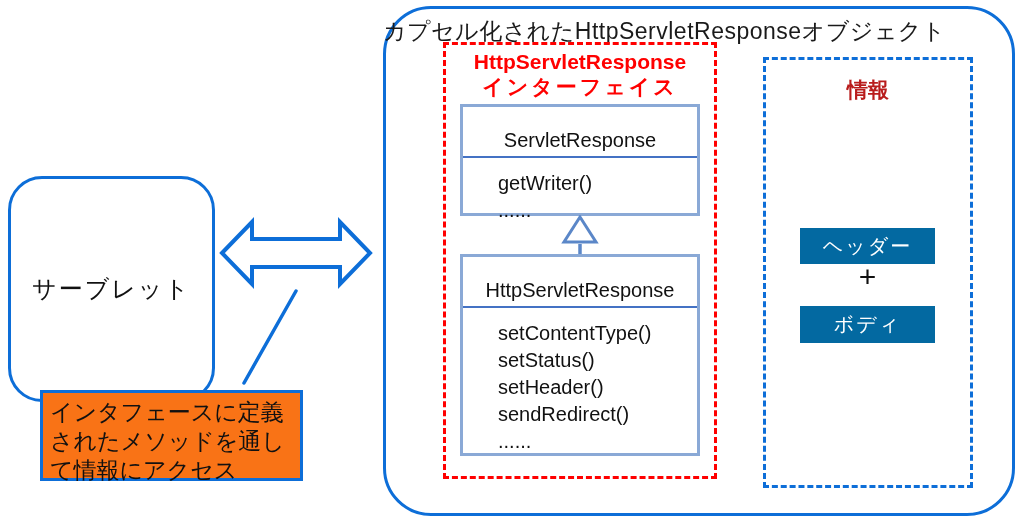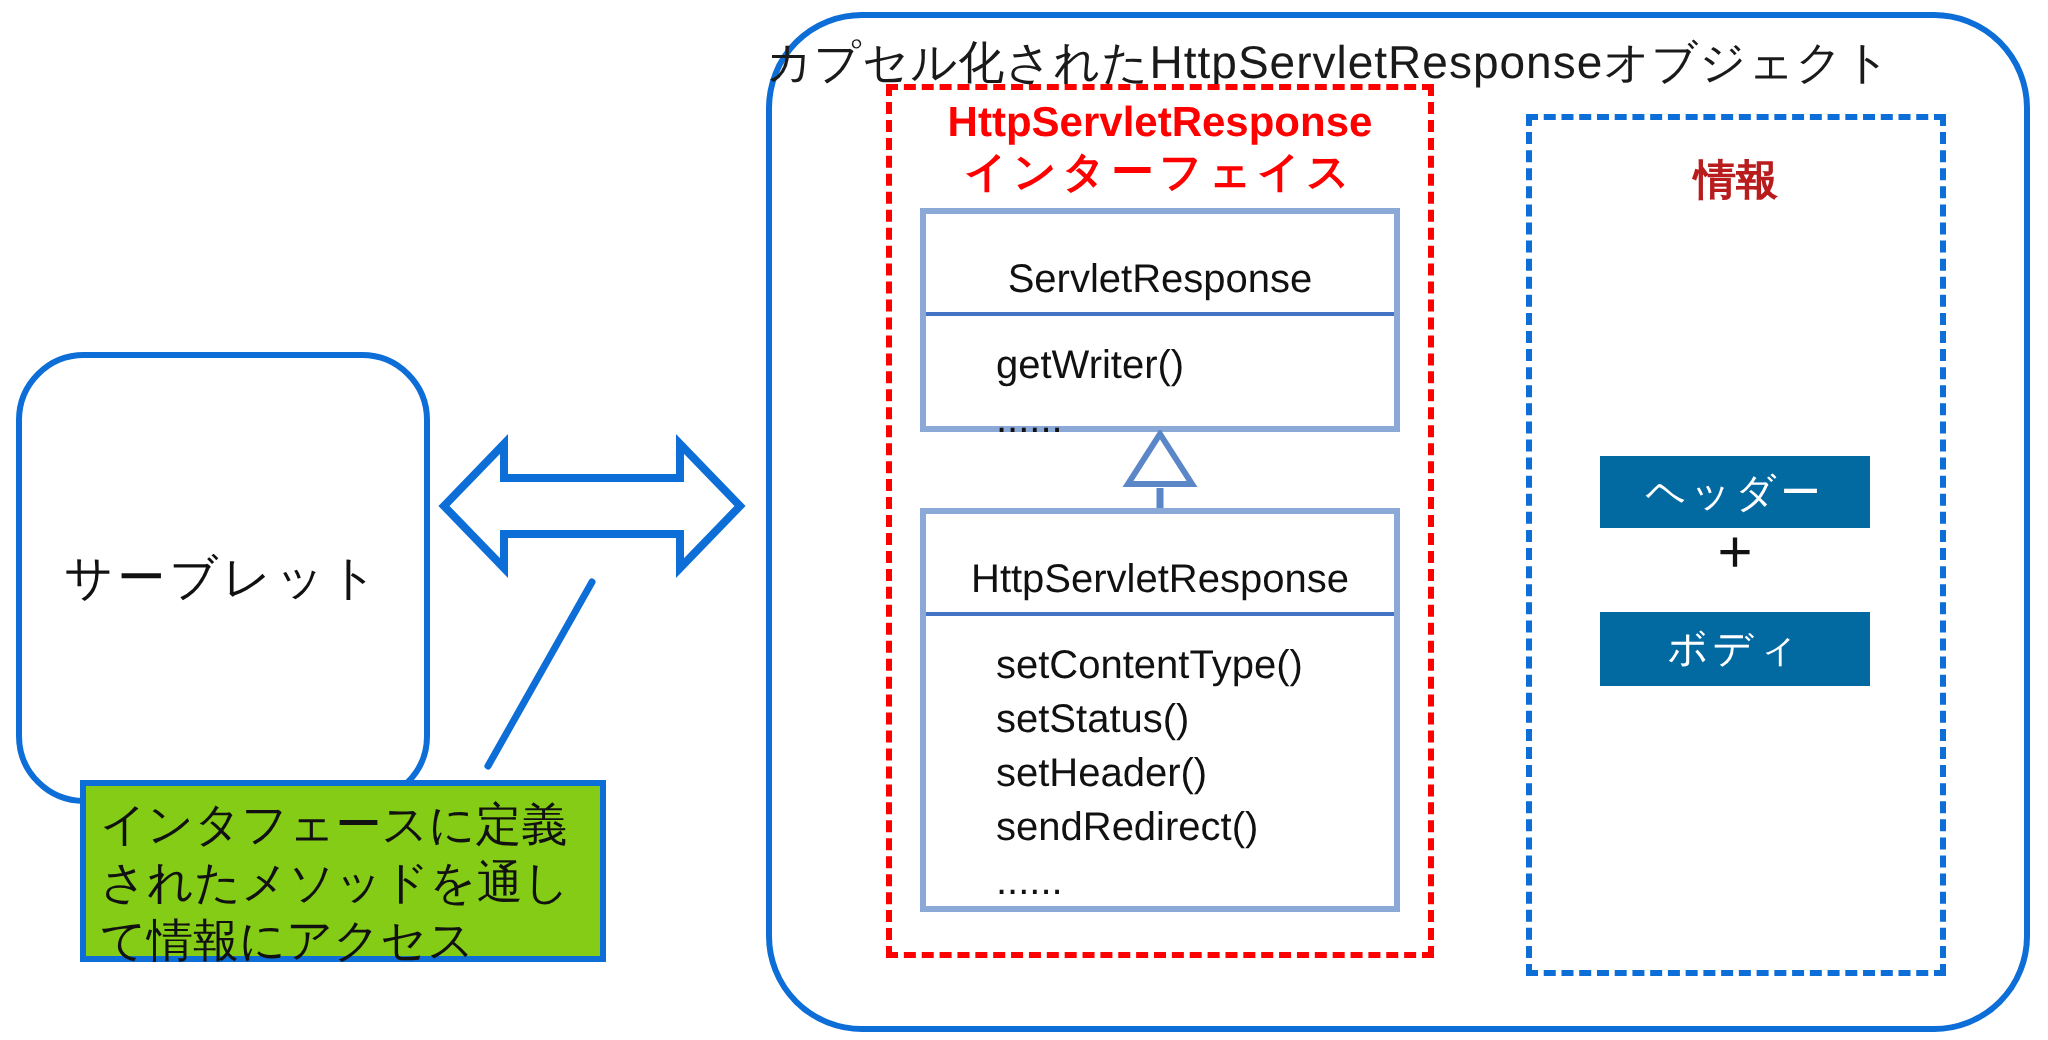--- a/index.html
+++ b/index.html
@@ -62,21 +62,21 @@
   
   .access-arrow-svg { position:absolute; left:218px; top:205px; }
   .access-label {
     position:absolute; left:218px; top:240px; width:156px; text-align:center;
     font-size:22px; color:#111; letter-spacing:1px;
   }
   
   .note-connector-svg { position:absolute; left:240px; top:288px; }
   .note-box {
     position:absolute; left:40px; top:390px; width:263px; height:91px;
-    border:3px solid #0d6ed8; box-sizing:border-box; background:#84cc16;
+    border:3px solid #0d6ed8; box-sizing:border-box; background:#f97316;
     padding:5px 7px; font-size:23px; line-height:29px; color:#111;
     word-break:break-all;
   }
 </style>
 </head>
 <body>
 
 <div id="stage">
 
   <div class="servlet-box">

